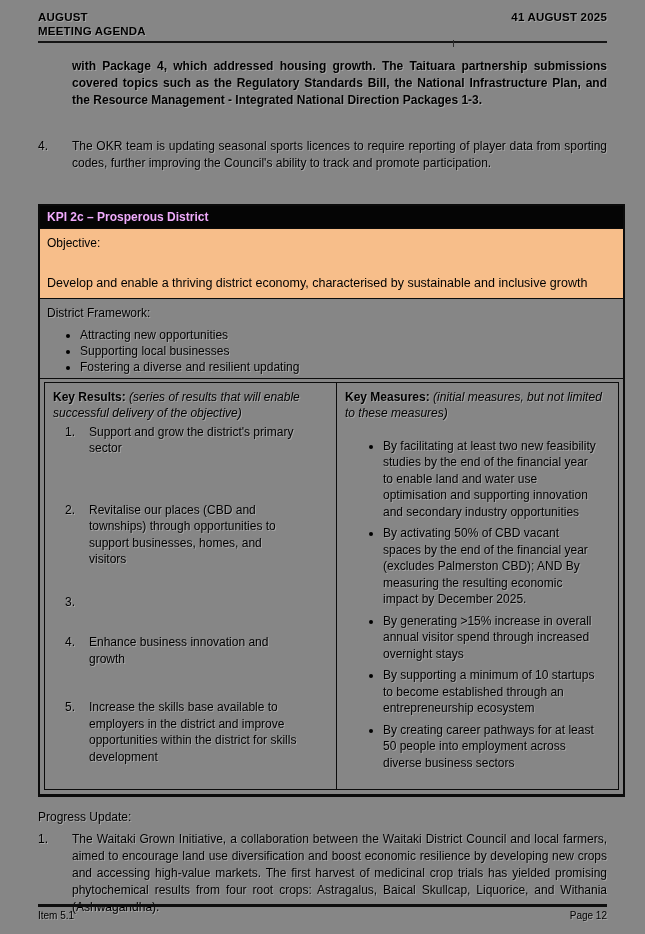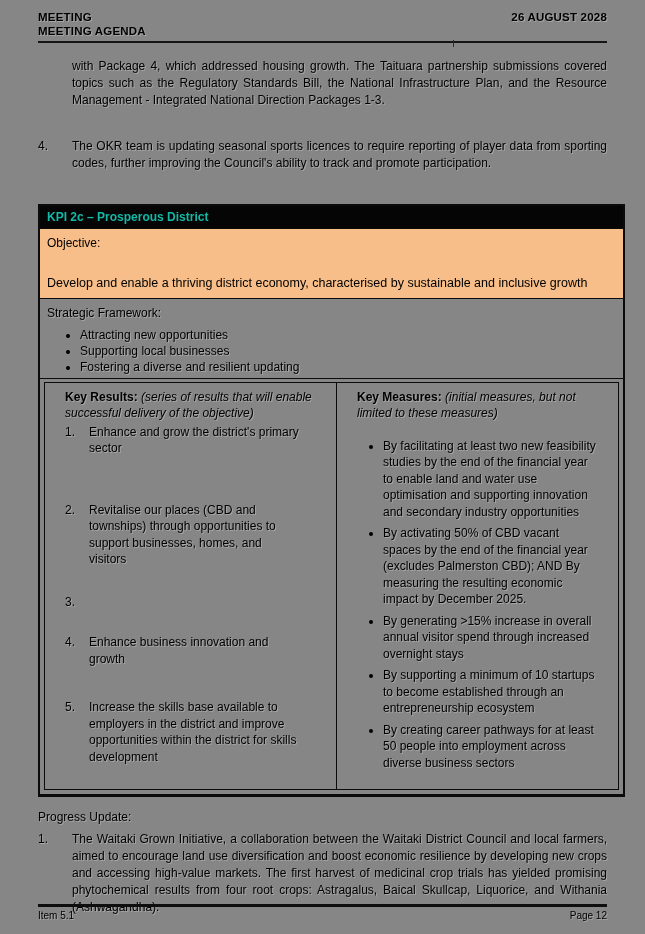--- a/index.html
+++ b/index.html
@@ -29,35 +29,35 @@
   .header-rule{
     position:relative; margin-top:3px; height:2px; background:#141414;
   }
   .header-rule::after{
     content:""; position:absolute; left:73%; top:-1px; width:1px; height:7px; background:#2c2c2c;
   }
 
   
   .intro{
     margin:15px 12px 0 34px; width:535px;
-    font-size:12px; line-height:16.8px; text-align:justify;
+    font-size:12px; line-height:16.8px; text-align:justify;font-weight:bold;
   }
   .num-para{ display:flex; margin-top:30px; }
   .num-para .num{ width:34px; flex:0 0 34px; font-size:12px; line-height:16.8px; }
   .num-para p{ margin:0; width:535px; font-size:12px; line-height:16.8px; text-align:justify; }
 
   
   .kpi-table{
     margin-top:32px; margin-left:0;
     width:587px; box-sizing:border-box;
     border:2px solid #0b0b0b; border-bottom-width:3px;
     background:transparent;
   }
   .kpi-title{
-    background:#050505; color:#14b8a6;
+    background:#050505; color:#f0abfc;
     font-size:12px; font-weight:bold;
     padding:4px 7px 3px 7px; line-height:15px;
   }
   .kpi-objective{
     background:#f7be8a; border-top:1px solid #0b0b0b;
     padding:6px 7px 7px 7px;
   }
   .kpi-objective .obj-label{ font-size:12px; line-height:16px; }
   .kpi-objective .obj-text{ font-size:12.5px; line-height:16px; margin-top:24px; }
   .kpi-sf{
@@ -70,21 +70,21 @@
 
   .kpi-krkm{ border-top:1px solid #0b0b0b; padding:3px 4px 4px 4px; }
   .krkm-inner{
     border:1px solid #0b0b0b; display:flex; min-height:396px; box-sizing:border-box;
   }
   .col-left{
     width:292px; flex:0 0 292px; box-sizing:border-box;
     border-right:1px solid #0b0b0b; padding:6px 8px 6px 8px;
   }
   .col-right{ flex:1; padding:6px 8px 6px 8px; }
-  .col-head{ margin:0 0 2px 12px; font-size:12px; line-height:16.5px; }
+  .col-head{ margin:0 0 2px 0; font-size:12px; line-height:16.5px; }
   .col-head .lbl{ font-weight:bold; }
   .col-head .note{ font-style:italic; }
   .col-right .col-head{ margin-bottom:16px; }
 
   .kr-item{ display:flex; margin-left:12px; font-size:12px; line-height:16.5px; }
   .kr-item .kr-num{ width:24px; flex:0 0 24px; }
   .kr-item .kr-text{ max-width:212px; }
   .kr-item:nth-of-type(1){ margin-bottom:45px; }
   .kr-item:nth-of-type(2){ margin-bottom:26px; }
   .kr-item:nth-of-type(3){ margin-bottom:24px; }
@@ -105,63 +105,63 @@
     font-size:10px; line-height:13px;
   }
 </style>
 </head>
 <body>
 
 <div class="page">
 
   <div class="doc-header emboss">
     <div class="title">
-      <div>MEETING</div>
+      <div>AUGUST</div>
       <div>MEETING AGENDA</div>
     </div>
-    <div class="date">26 AUGUST 2028</div>
+    <div class="date">41 AUGUST 2025</div>
   </div>
   <div class="header-rule"></div>
 
   <p class="intro emboss">with Package 4, which addressed housing growth. The Taituara partnership submissions covered topics such as the Regulatory Standards Bill, the National Infrastructure Plan, and the Resource Management - Integrated National Direction Packages 1-3.</p>
 
   <div class="num-para emboss">
     <span class="num">4.</span>
     <p>The OKR team is updating seasonal sports licences to require reporting of player data from sporting codes, further improving the Council's ability to track and promote participation.</p>
   </div>
 
   <div class="kpi-table">
 
     <div class="kpi-title">KPI 2c – Prosperous District</div>
 
     <div class="kpi-objective">
       <div class="obj-label">Objective:</div>
       <div class="obj-text">Develop and enable a thriving district economy, characterised by sustainable and inclusive growth</div>
     </div>
 
     <div class="kpi-sf emboss">
-      <div class="sf-label">Strategic Framework:</div>
+      <div class="sf-label">District Framework:</div>
       <ul>
         <li>Attracting new opportunities</li>
         <li>Supporting local businesses</li>
         <li>Fostering a diverse and resilient updating</li>
       </ul>
     </div>
 
     <div class="kpi-krkm emboss">
       <div class="krkm-inner">
 
         <div class="col-left">
           <p class="col-head">
             <span class="lbl">Key Results:</span>
             <span class="note">(series of results that will enable successful delivery of the objective)</span>
           </p>
           <div class="kr-item">
             <span class="kr-num">1.</span>
-            <span class="kr-text">Enhance and grow the district's primary sector</span>
+            <span class="kr-text">Support and grow the district's primary sector</span>
           </div>
           <div class="kr-item">
             <span class="kr-num">2.</span>
             <span class="kr-text">Revitalise our places (CBD and townships) through opportunities to support businesses, homes, and visitors</span>
           </div>
           <div class="kr-item">
             <span class="kr-num">3.</span>
           </div>
           <div class="kr-item">
             <span class="kr-num">4.</span>

